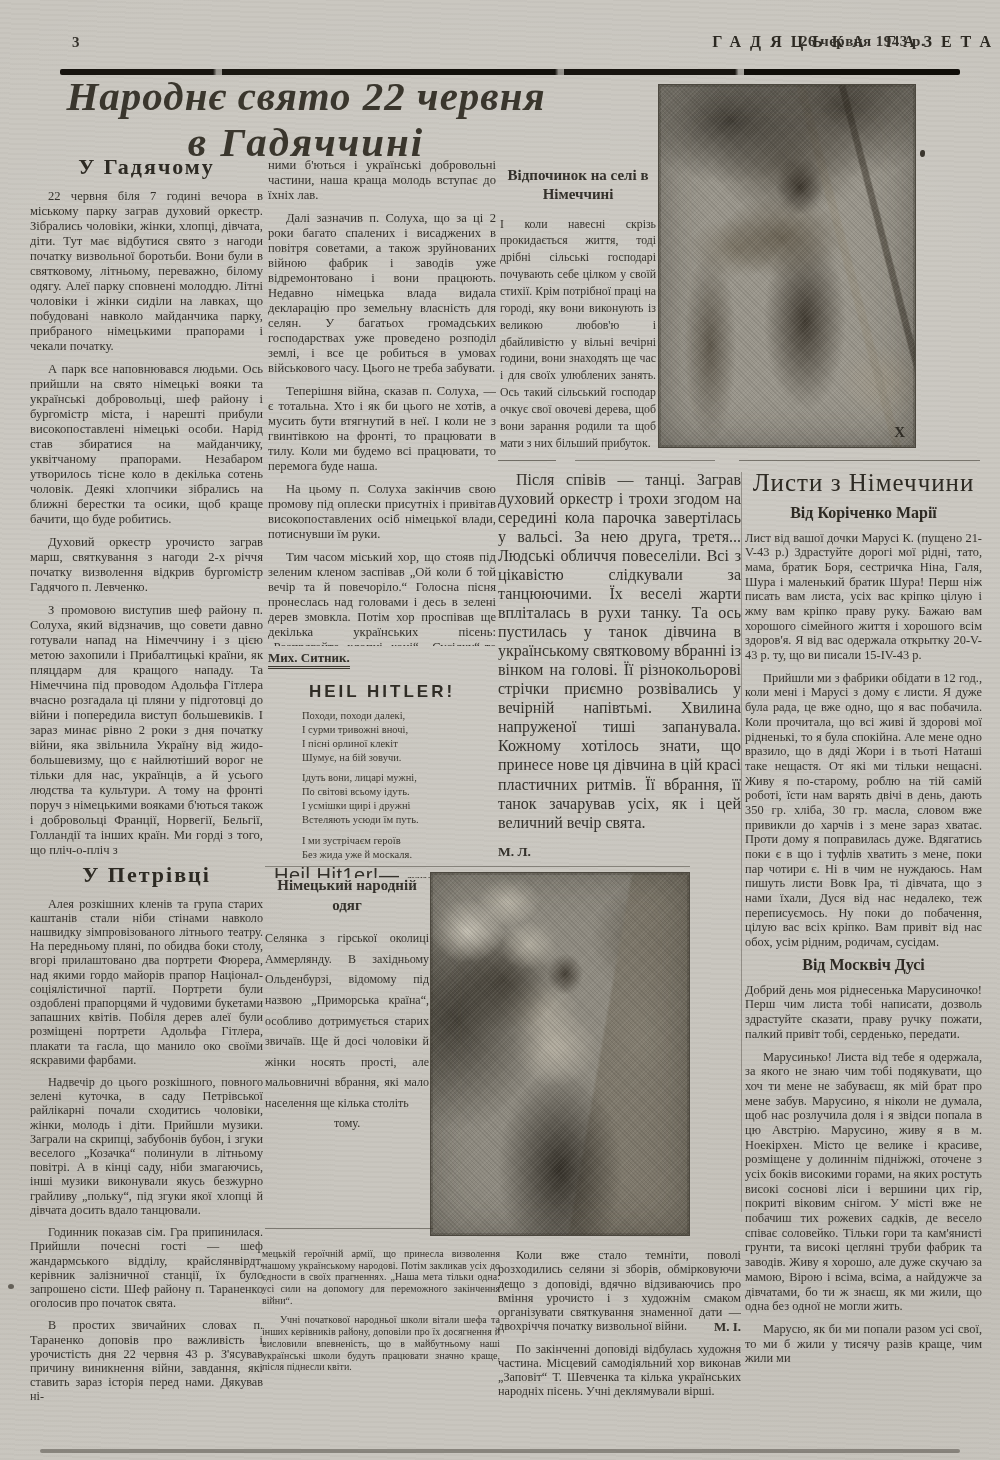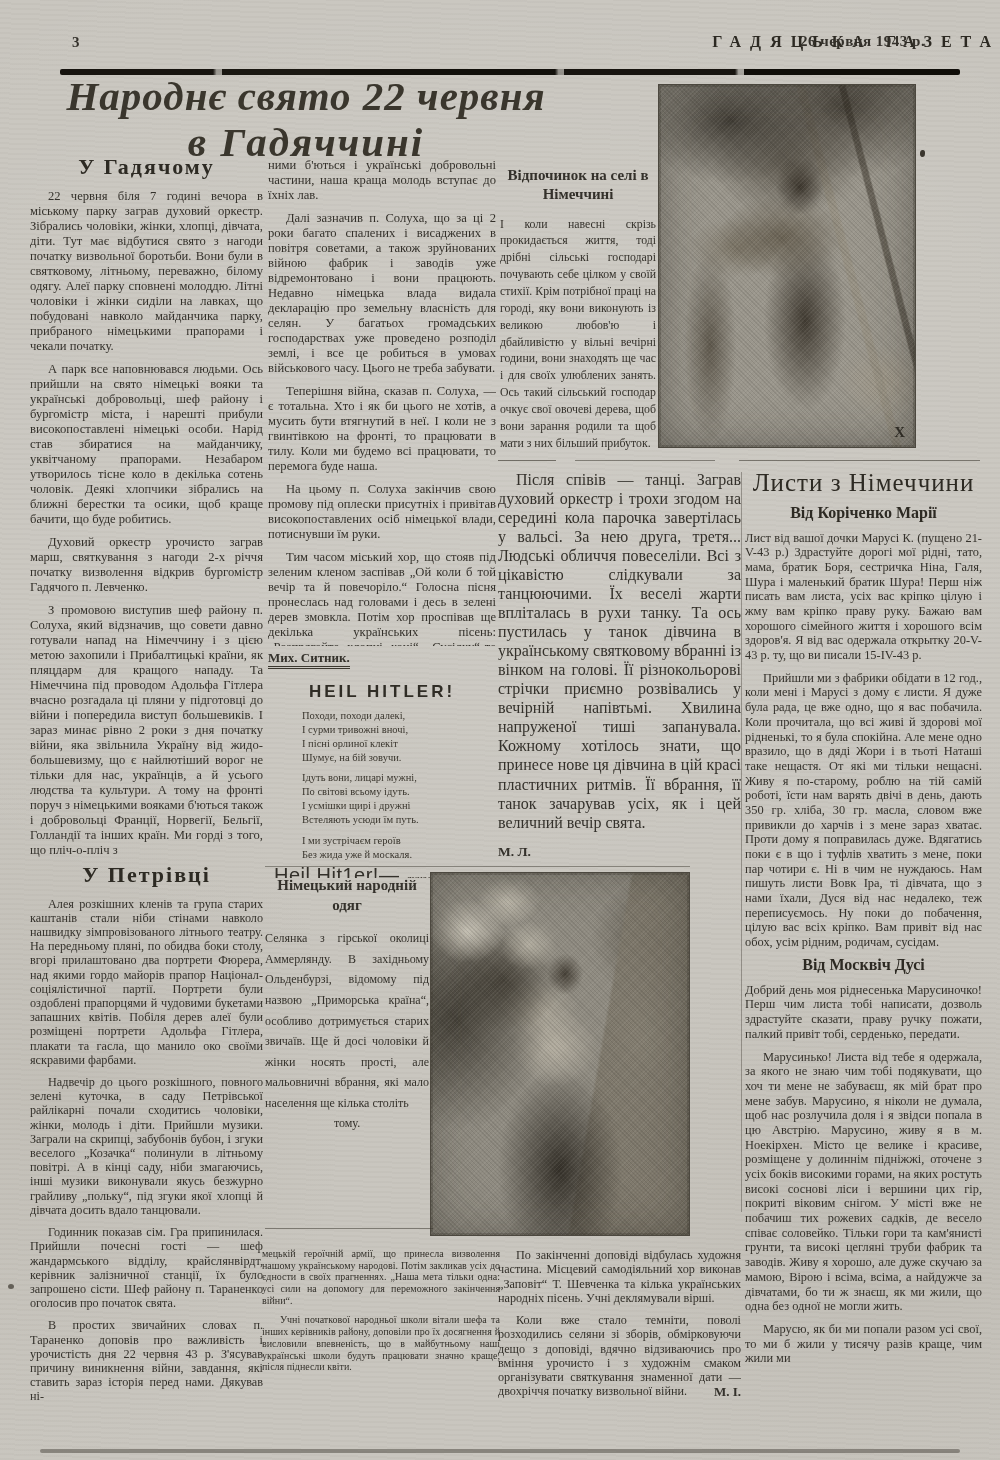--- a/index.html
+++ b/index.html
@@ -223,20 +223,20 @@
   </div>
 
   <div class="abs ruleC"></div>
 
   <div class="abs cont2 body-text clip">
     <p class="noindent">мецькій героїчній армії, що принесла визволення нашому українському народові. Потім закликав усіх до єдности в своїх прагненнях. „Наша мета тільки одна: усі сили на допомогу для переможного закінчення війни“.</p>
     <p>Учні початкової народньої школи вітали шефа та інших керівників району, доповіли про їх досягнення й висловили впевненість, що в майбутньому наші українські школи будуть працювати значно краще, після піднесли квіти.</p>
   </div>
 
   <div class="abs cont3 body-text clip">
+    <p><span>Коли вже стало темніти, поволі розходились селяни зі зборів, обмірковуючи дещо з доповіді, вдячно відзиваючись про вміння урочисто і з художнім смаком організувати святкування знаменної дати — двохріччя початку визвольної війни.</span> <span class="sig-inline">М. І.</span></p>
     <p>По закінченні доповіді відбулась художня частина. Місцевий самодіяльний хор виконав „Заповіт“ Т. Шевченка та кілька українських народніх пісень. Учні деклямували вірші.</p>
-    <p><span>Коли вже стало темніти, поволі розходились селяни зі зборів, обмірковуючи дещо з доповіді, вдячно відзиваючись про вміння урочисто і з художнім смаком організувати святкування знаменної дати — двохріччя початку визвольної війни.</span> <span class="sig-inline">М. І.</span></p>
   </div>
 
   <div class="abs bottom-smudge"></div>
   <div class="abs speck2"></div>
 
 </div>
 
 </body></html>

